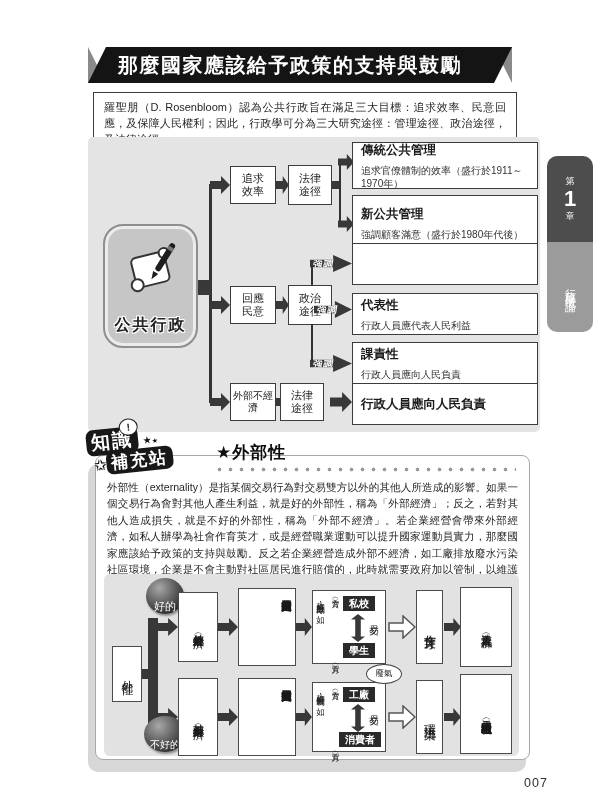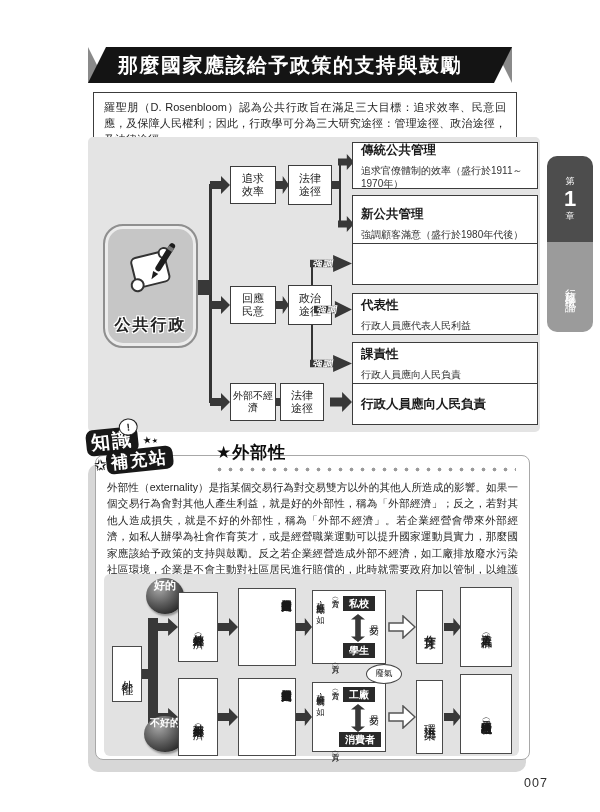--- a/index.html
+++ b/index.html
@@ -29,21 +29,21 @@
   .badge{left:88px;top:424px;width:132px;height:66px;transform:rotate(-6deg);}
   .blob{display:inline-block;background:#181818;color:#fff;font-weight:bold;border-radius:7px;padding:0 5px;letter-spacing:2px;}
   .bstar{color:#111;font-size:10px;}
   .wstar{color:#fff;text-shadow:-1px -1px 0 #111,1px -1px 0 #111,-1px 1px 0 #111,1px 1px 0 #111;font-size:13px;}
   .bubble{position:absolute;left:34px;top:-8px;width:17px;height:15px;background:#fff;border:1.5px solid #222;border-radius:50%;display:flex;align-items:center;justify-content:center;font-size:10px;font-weight:bold;color:#111;}
   .heading{font-size:17px;font-weight:bold;color:#0d0d0d;letter-spacing:1px;}
   .dots{height:5px;background-image:radial-gradient(circle,#9a9a9a 1.8px,transparent 2.1px);background-size:11px 5px;background-repeat:repeat-x;}
   .para{font-size:10.6px;line-height:16.4px;text-align:justify;color:#1f1f1f;}
   
   .dpanel{left:104px;top:574px;width:415px;height:182px;background:#e2e2e2;border-radius:6px;}
-  .sphere{border-radius:50%;background:radial-gradient(circle at 35% 28%,#a8a8a8,#5d5d5d 45%,#1f1f1f 85%);color:#fff;font-weight:bold;display:flex;align-items:flex-start;justify-content:center;box-shadow:1px 2px 2px rgba(0,0,0,.35);}
+  .sphere{border-radius:50%;background:radial-gradient(circle at 35% 28%,#a8a8a8,#5d5d5d 45%,#1f1f1f 85%);color:#fff;font-weight:normal;display:flex;align-items:flex-end;justify-content:center;box-shadow:1px 2px 2px rgba(0,0,0,.35);}
   .vbox{background:#fff;border:1px solid #4a4a4a;box-sizing:border-box;}
   .vmain{display:block;font-size:11.5px;letter-spacing:1px;}
   .vsub{display:block;font-size:9px;letter-spacing:0;}
   .tagdark{background:#2a2a2a;color:#fff;font-size:10px;font-weight:bold;padding:1px 6px;line-height:13px;}
   .dblarrow{background:#383838;clip-path:polygon(50% 0,100% 20%,70% 20%,70% 80%,100% 80%,50% 100%,0 80%,30% 80%,30% 20%,0 20%);}
   .govlbl{font-size:8.5px;letter-spacing:1px;color:#222;}
   .rolelbl{font-size:7.5px;color:#222;}
   .excl{font-size:9.5px;color:#222;letter-spacing:1px;}
   .gasbubble{background:#fff;border:1px solid #444;border-radius:50%;display:flex;align-items:center;justify-content:center;font-size:8.5px;}
   

